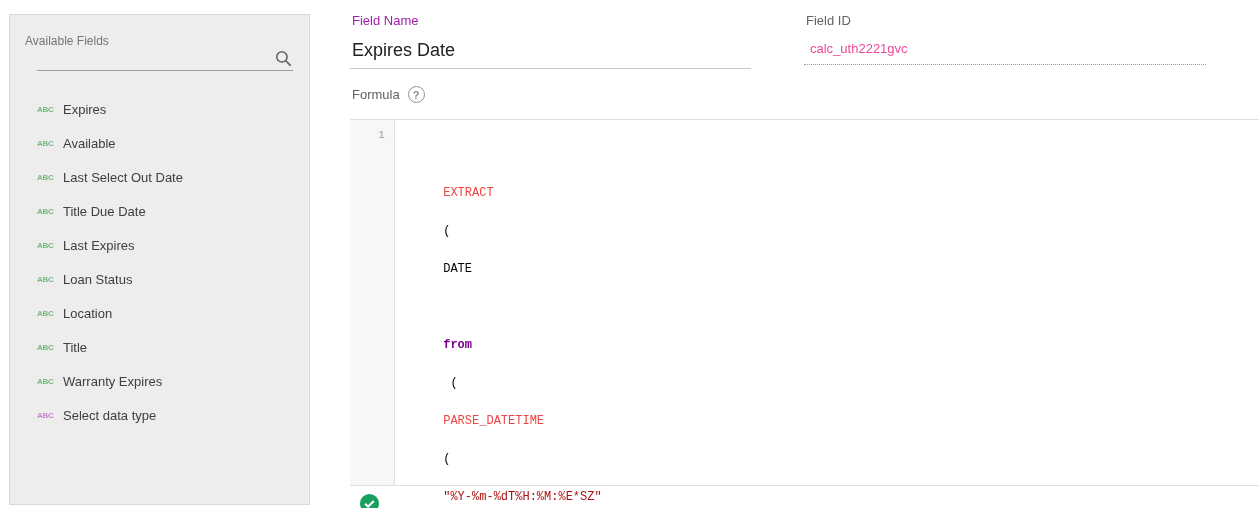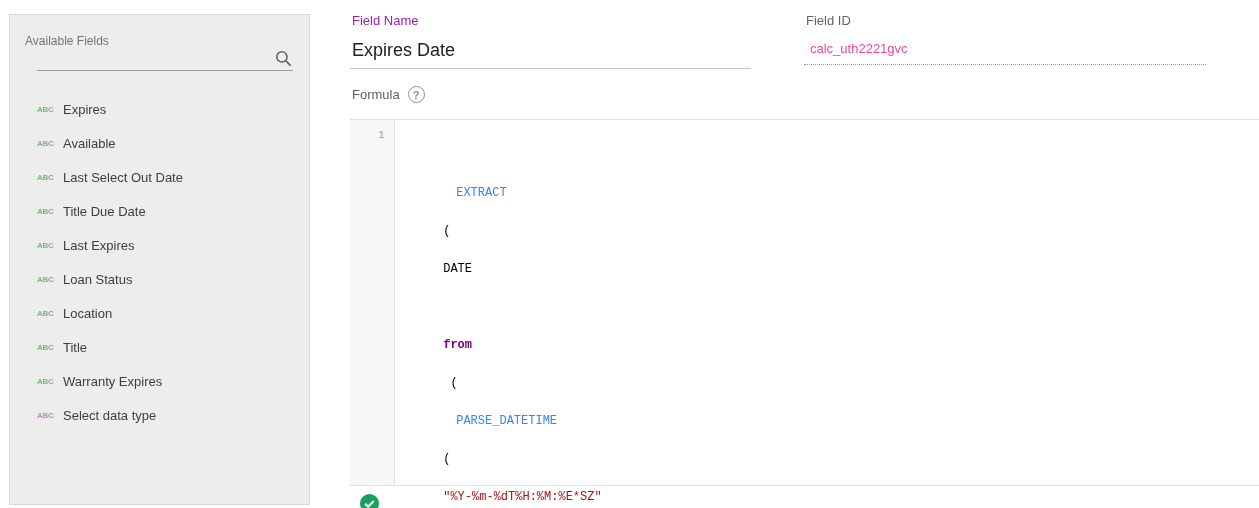--- a/index.html
+++ b/index.html
@@ -88,21 +88,21 @@
     text-align:right; padding:8px 9px 0 0;
     font-family:"Liberation Mono", monospace;
     font-size:11.5px; color:#9e9e9e;
   }
   .code-line {
     position:absolute; left:46px; top:0; right:0;
     padding:7px 0 0 4px;
     font-family:"Liberation Mono", monospace;
     font-size:12px; line-height:19px; white-space:pre; color:#000;
   }
-  .tok-function      { color:#3b82f6;margin-left:13px; }
+  .tok-function      { color:#ef4444; }
   .tok-keyword-black { color:#000; font-weight:400; }
   .tok-keyword       { color:#770088; font-weight:700; }
   .tok-string        { color:#aa1111; }
   .tok-plain         { color:#000; }
 
   
   .check-circle { position:absolute; left:360px; top:494px; width:19px; height:19px; }
 </style>
 </head>
 <body>

